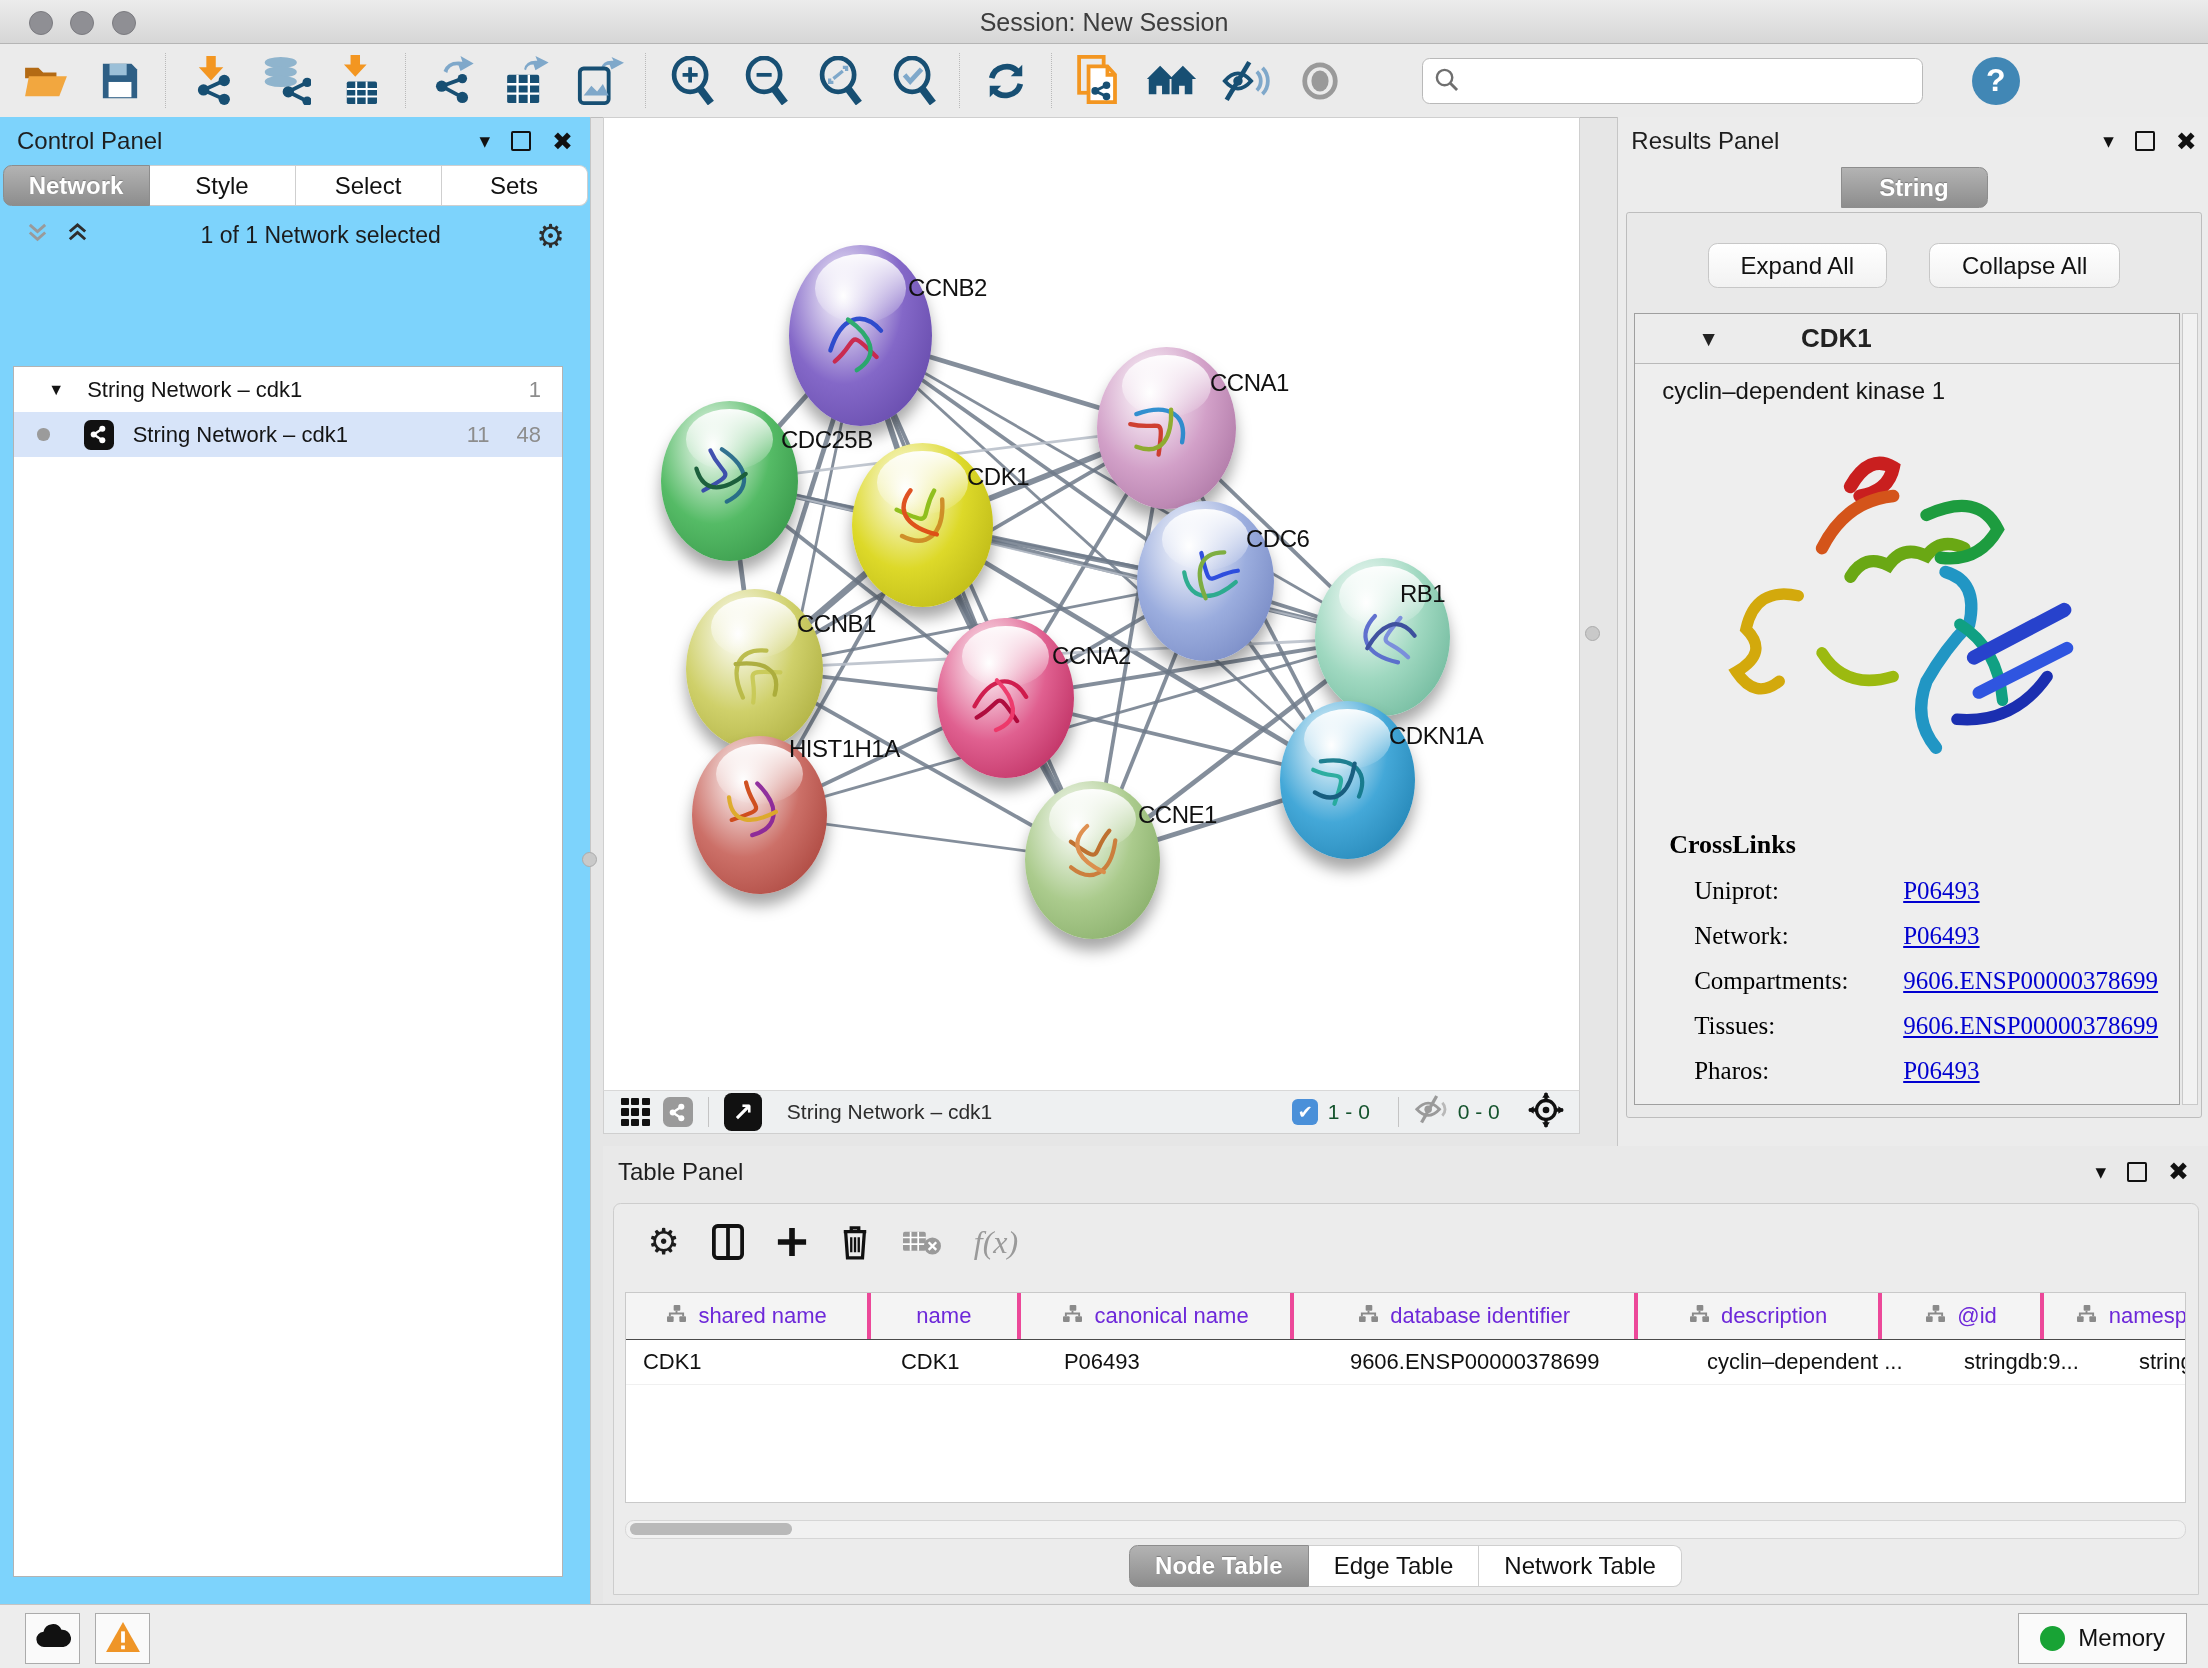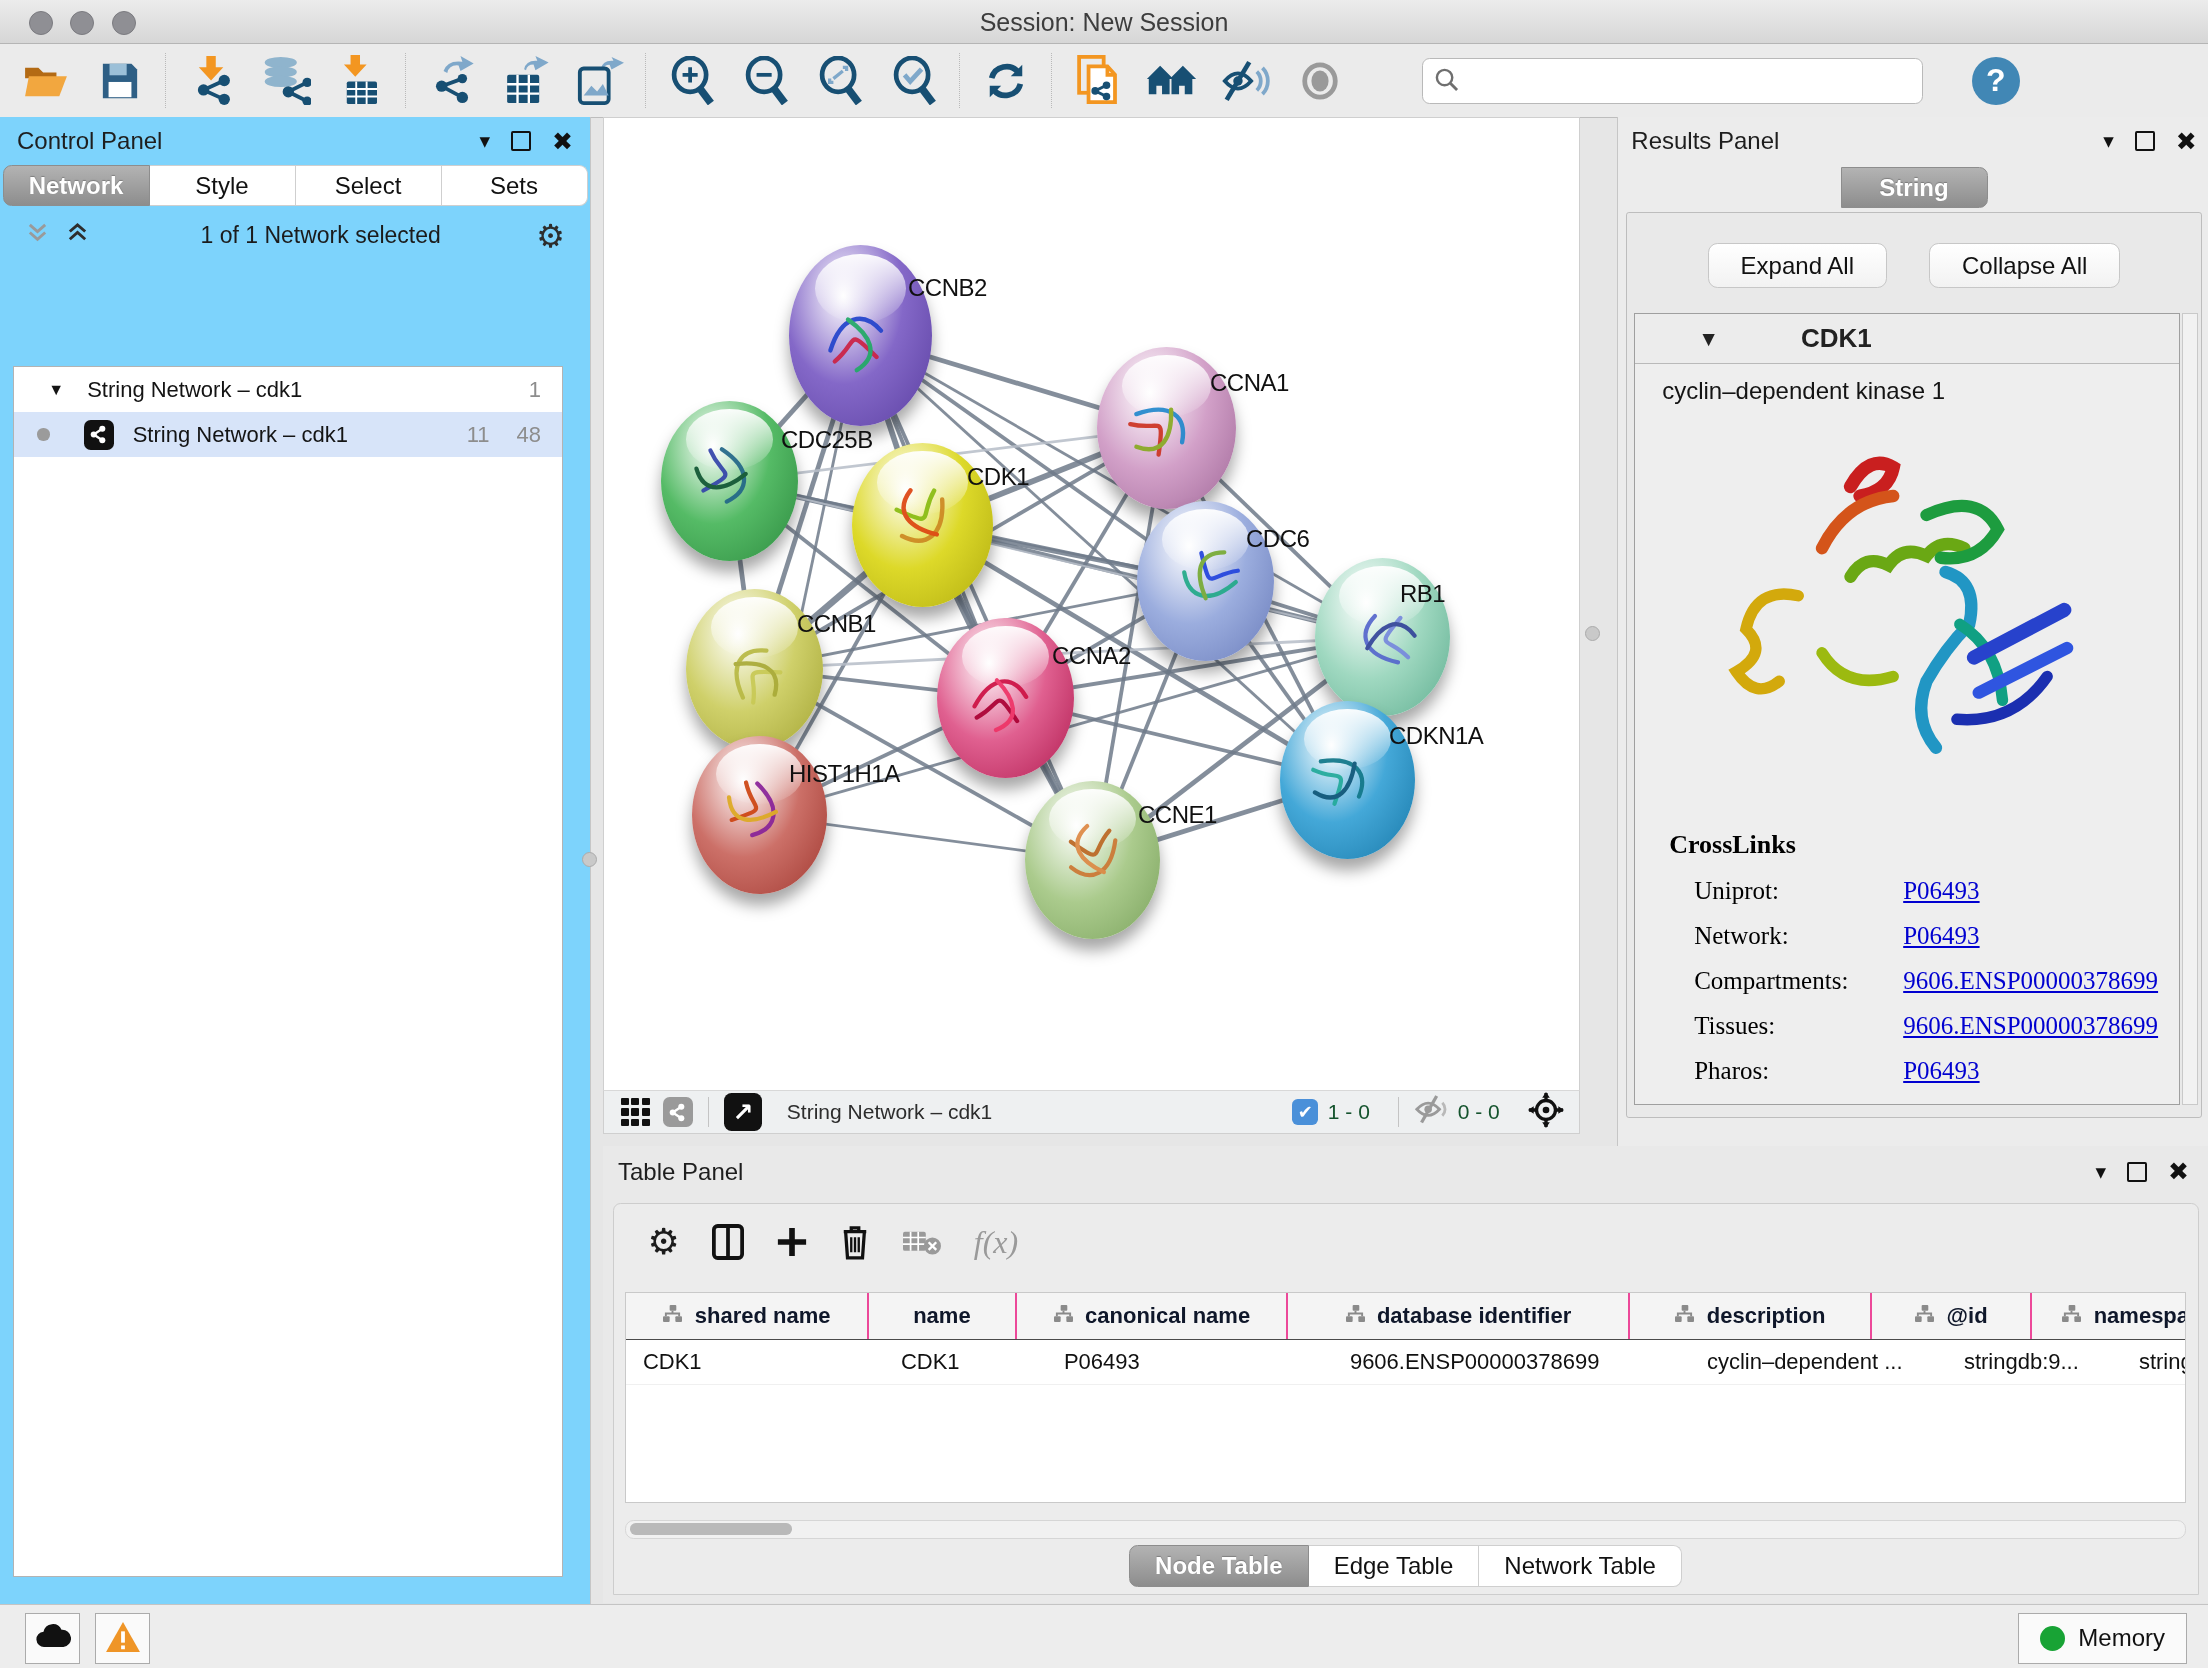--- a/index.html
+++ b/index.html
@@ -110,22 +110,22 @@
   
   .table-panel{position:absolute;left:603px;top:1146px;width:1605px;height:457px;background:#e9e9e9;}
   .tp-head{padding:11.4px 19px 0 15px;}
   .tp-body{position:absolute;left:9.5px;right:9.5px;top:57px;bottom:7.6px;background:#ececec;
     border:1px solid #cdcdcd;border-radius:7.6px 7.6px 0 0;}
   .tp-toolbar{display:flex;align-items:center;gap:32px;padding:17px 0 13.3px 34px;}
   .tp-toolbar .ticon{display:flex;align-items:center;justify-content:center;}
   .fx{font-family:"Liberation Serif","DejaVu Serif",serif;font-style:italic;font-size:32px;color:#9a9a9a;}
   .ntable{position:absolute;left:11.4px;right:11.4px;top:88px;bottom:91px;background:#fff;border:1px solid #c9c9c9;overflow:hidden;}
   .thead{display:flex;background:#f4f4f4;border-bottom:1.9px solid #4a4a4a;height:46px;}
-  .th{display:flex;align-items:center;justify-content:center;gap:11.4px;font-size:22px;color:#0f172a;
-    border-right:2px solid #ec4899;overflow:hidden;white-space:nowrap;flex:none;font-weight:bold;}
+  .th{display:flex;align-items:center;justify-content:center;gap:11.4px;font-size:22px;color:#6d28d9;
+    border-right:4px solid #ec4899;overflow:hidden;white-space:nowrap;flex:none;}
   .trow{display:flex;height:44px;border-bottom:1px solid #f0f0f0;}
   .td{display:flex;align-items:center;font-size:22px;color:#111;padding-left:17px;overflow:hidden;
     white-space:nowrap;flex:none;}
   .hscroll{position:absolute;left:11.4px;right:11.4px;bottom:55px;height:17px;background:#f1f1f1;border:1px solid #d6d6d6;border-radius:8.6px;}
   .hthumb{position:absolute;left:3.8px;top:1.9px;width:162px;height:11.4px;background:#b9b9b9;border-radius:5.7px;}
   .tp-tabs{position:absolute;left:0;right:0;bottom:7.6px;display:flex;justify-content:center;}
   
   .statusbar{position:absolute;left:0;top:1604px;width:2208px;height:65px;background:#ededed;border-top:1px solid #c4c4c4;}
   .sb-btn{position:absolute;top:7.6px;width:53px;height:49px;background:#fafafa;border:1.9px solid #ababab;
     display:flex;align-items:center;justify-content:center;}
@@ -561,21 +561,21 @@
       <div class="gnode" style="left: 88px; top: 618px; width: 135px; height: 158px; background: radial-gradient(at 38% 28%, rgb(255, 255, 255) 0%, rgb(204, 112, 104) 48%, rgb(160, 56, 48) 100%);">
         <span class="gloss"></span>
     <svg width="84" height="87" viewBox="0 0 80 72" style="transform:rotate(117deg)">
       <g fill="none" stroke-width="4" stroke-linecap="round" opacity="0.92">
         <path d="M14,50 C24,18 44,14 60,32" stroke="#882299"></path>
         <path d="M18,60 C40,42 28,28 56,56" stroke="#cc4411"></path>
         <path d="M30,22 C50,36 60,54 38,68" stroke="#ddaa22"></path>
       </g>
         </svg>
       </div>
-      <span class="glabel" style="left: 185px; top: 642px;">HIST1H1A</span>
+      <span class="glabel" style="left: 185px; top: 617px;">HIST1H1A</span>
       <div class="gnode" style="left: 421px; top: 663px; width: 135px; height: 158px; background: radial-gradient(at 38% 28%, rgb(255, 255, 255) 0%, rgb(171, 203, 141) 48%, rgb(122, 162, 92) 100%);">
         <span class="gloss"></span>
     <svg width="84" height="87" viewBox="0 0 80 72" style="transform:rotate(170deg)">
       <g fill="none" stroke-width="4" stroke-linecap="round" opacity="0.92">
         <path d="M14,50 C24,18 44,14 60,32" stroke="#cc7733"></path>
         <path d="M18,60 C40,42 28,28 56,56" stroke="#bb6622"></path>
         <path d="M30,22 C50,36 60,54 38,68" stroke="#dd8844"></path>
       </g>
         </svg>
       </div>

